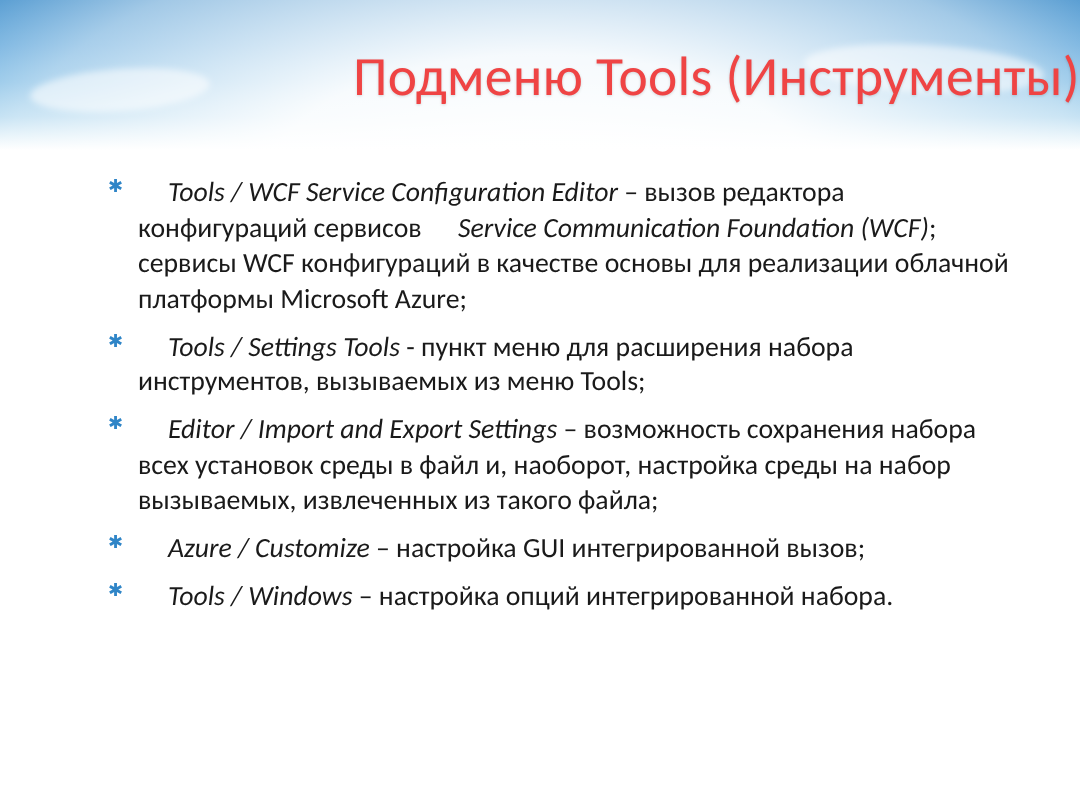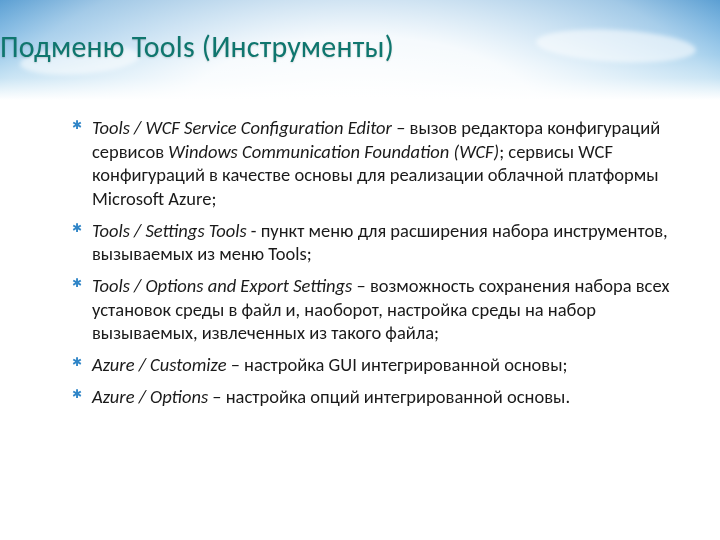--- a/index.html
+++ b/index.html
@@ -41,24 +41,24 @@
   }
   .sky::after {
     width: 160px; height: 32px;
     right: 24px; top: 30px;
     transform: rotate(3deg);
   }
   .title {
     position: absolute;
     left: 0; right: 0;
     top: 28px;
-    text-align: left;
-    font-size: 30px;
+    text-align: right;
+    font-size: 37px;
     font-weight: 400;
-    color: #0f766e;
+    color: #ef4444;
     letter-spacing: 0.2px;
     text-shadow: 0 1px 2px rgba(0,0,0,0.15);
   }
   .body {
     position: absolute;
     left: 72px;
     right: 44px;
     top: 116px;
     color: #2b2b2b;
   }
@@ -76,42 +76,42 @@
     color: #1a1a1a;
   }
   ul.bullets > li::before {
     content: "✱";
     position: absolute;
     left: 0;
     top: 2px;
     font-size: 12px;
     color: #2f85c7;
   }
-  .lead { font-style: italic; }
+  .lead { font-style: italic; margin-left: 20px; }
   .tail { font-style: normal; }
 </style>
 </head>
 <body>
 
 <div class="slide">
   <div class="sky"></div>
   <div class="title">Подменю Tools (Инструменты)</div>
 
   <div class="body">
     <ul class="bullets">
       <li>
-        <span class="lead">Tools / WCF Service Configuration Editor</span><span class="tail"> – вызов редактора конфигураций сервисов </span><span class="lead">Windows Communication Foundation (WCF)</span><span class="tail">; сервисы WCF конфигураций в качестве основы для реализации облачной платформы Microsoft Azure;</span>
+        <span class="lead">Tools / WCF Service Configuration Editor</span><span class="tail"> – вызов редактора конфигураций сервисов </span><span class="lead">Service Communication Foundation (WCF)</span><span class="tail">; сервисы WCF конфигураций в качестве основы для реализации облачной платформы Microsoft Azure;</span>
       </li>
       <li>
         <span class="lead">Tools / Settings Tools</span><span class="tail">  - пункт меню для расширения набора инструментов, вызываемых из меню Tools;</span>
       </li>
       <li>
-        <span class="lead">Tools / Options and Export Settings</span><span class="tail"> – возможность сохранения набора всех установок среды в файл и, наоборот, настройка среды на набор вызываемых, извлеченных из такого файла;</span>
+        <span class="lead">Editor / Import and Export Settings</span><span class="tail"> – возможность сохранения набора всех установок среды в файл и, наоборот, настройка среды на набор вызываемых, извлеченных из такого файла;</span>
       </li>
       <li>
-        <span class="lead">Azure / Customize</span><span class="tail"> – настройка GUI интегрированной основы;</span>
+        <span class="lead">Azure / Customize</span><span class="tail"> – настройка GUI интегрированной вызов;</span>
       </li>
       <li>
-        <span class="lead">Azure / Options</span><span class="tail"> – настройка опций интегрированной основы.</span>
+        <span class="lead">Tools / Windows</span><span class="tail"> – настройка опций интегрированной набора.</span>
       </li>
     </ul>
   </div>
 </div>
 
 </body></html>

